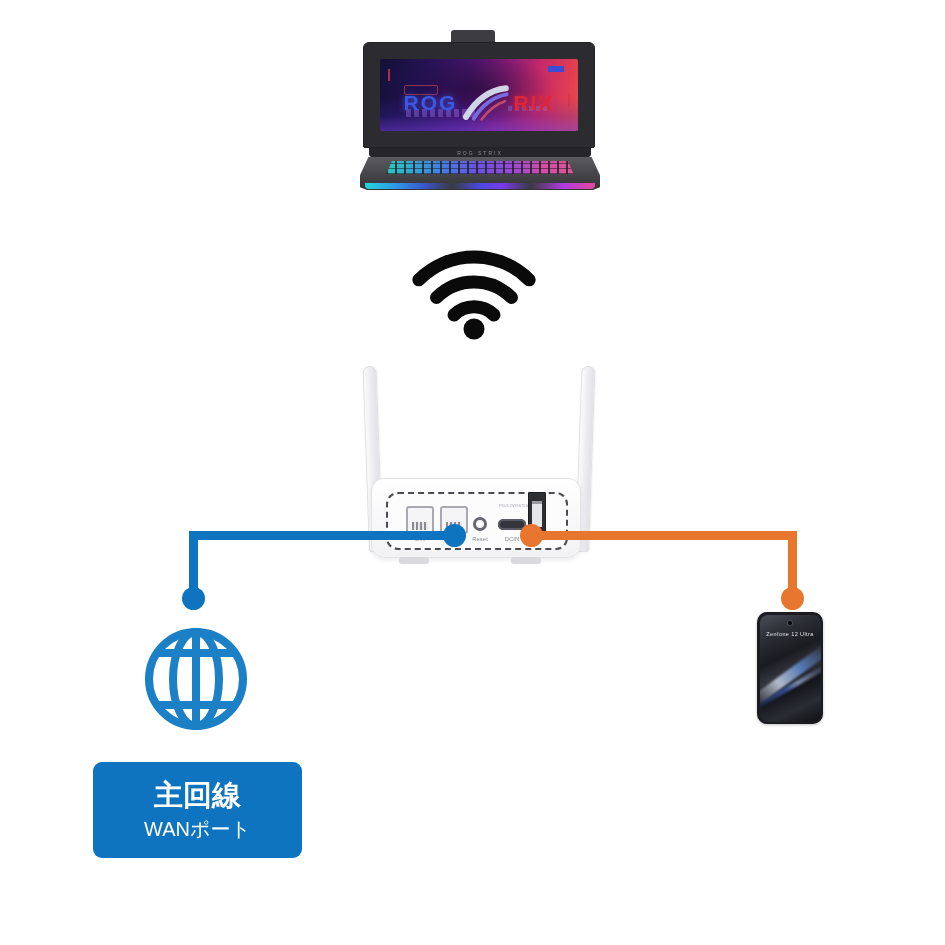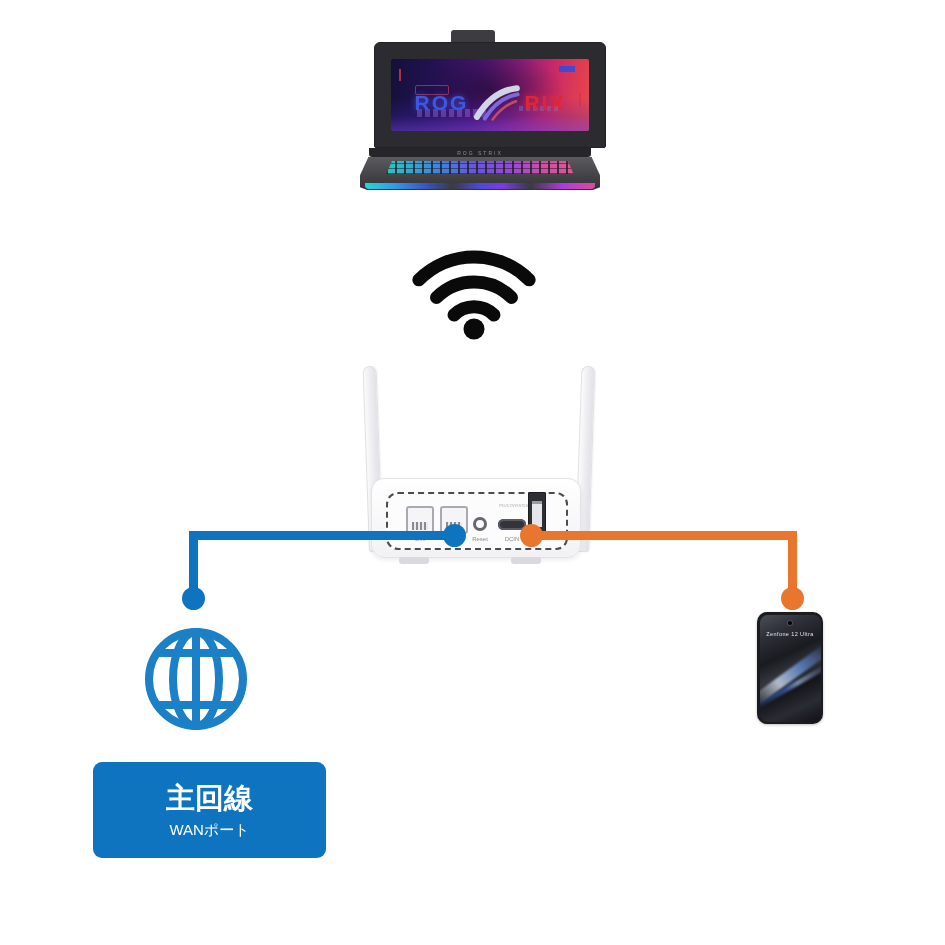--- a/index.html
+++ b/index.html
@@ -3,21 +3,21 @@
 <meta charset="utf-8">
 <style>
   * { margin:0; padding:0; box-sizing:border-box; }
   html,body { background:#ffffff; }
   body { font-family:"Liberation Sans","DejaVu Sans",sans-serif; }
   .canvas { position:relative; width:945px; height:945px; background:#ffffff; overflow:hidden; margin:0 auto; }
 
   
   .laptop { position:absolute; left:363px; top:28px; width:234px; height:162px; }
   .lid-bump { position:absolute; left:88px; top:2px; width:44px; height:16px; background:#3c3c41; border-radius:3px 3px 0 0; }
-  .lap-screen { position:absolute; left:11px; top:14px; width:232px; height:106px; background:#2b2b30; border:1px solid #222226; border-radius:6px 6px 2px 2px; padding:16px; }
+  .lap-screen { position:absolute; left:0; top:14px; width:232px; height:106px; background:#2b2b30; border:1px solid #222226; border-radius:6px 6px 2px 2px; padding:16px; }
   .screen-img { position:relative; width:100%; height:100%; border-radius:2px; overflow:hidden;
     background:
       radial-gradient(ellipse 52% 70% at 50% 42%, rgba(15,8,38,.55), transparent 72%),
       linear-gradient(100deg,#131038 0%,#241253 22%,#4c1570 44%,#8a1d78 62%,#c72a67 78%,#e03d51 92%,#e84a4d 100%);
   }
   .screen-img::after { content:""; position:absolute; left:0; right:0; bottom:0; height:46%;
     background:linear-gradient(to top, rgba(110,62,215,.55), rgba(70,40,180,.25) 45%, transparent 100%); }
   .brand-row { position:absolute; left:0; right:0; top:34%; display:flex; align-items:center; justify-content:center; gap:4px; z-index:2; }
   .brand-left { color:#3d57e0; font-weight:bold; font-size:21px; letter-spacing:2px; text-shadow:0 0 6px rgba(70,90,230,.8); }
   .brand-right { color:#dd2737; font-weight:bold; font-size:21px; letter-spacing:2px; text-shadow:0 0 6px rgba(220,40,60,.7); }
@@ -111,24 +111,24 @@
     background:linear-gradient(90deg,transparent,#3e64c0 45%,#9fb6e0 60%,transparent); transform:rotate(-30deg);
     filter:blur(1px); opacity:.7; }
   .phone-label { position:absolute; left:0; right:0; top:16px; text-align:center; font-size:5.5px; color:#e0e4eb;
     letter-spacing:.4px; z-index:2; }
   .cam-dot { position:absolute; left:50%; top:6px; transform:translateX(-50%); width:4px; height:4px;
     border-radius:50%; background:#000; box-shadow:0 0 0 1px #4a4c55; z-index:2; }
 
   
   .label-box { position:absolute; top:762px; height:96px; border-radius:9px; display:flex; flex-direction:column;
     align-items:center; justify-content:center; gap:9px; z-index:2; color:#fff; }
-  .box-main { left:93px; width:233px; background:#0e74c0;text-align:right; }
+  .box-main { left:93px; width:209px; background:#0e74c0;text-align:right; }
   .box-backup { left:683px; width:214px; background:#e8742f; }
   .box-title { font-size:29px; font-weight:bold; line-height:1; }
-  .box-sub { font-size:15px; line-height:1; }
+  .box-sub { font-size:20px; line-height:1; }
 </style>
 </head>
 <body>
 
 <div class="canvas">
 
   <div class="laptop">
     <div class="lid-bump"></div>
     <div class="lap-screen">
       <div class="screen-img">

